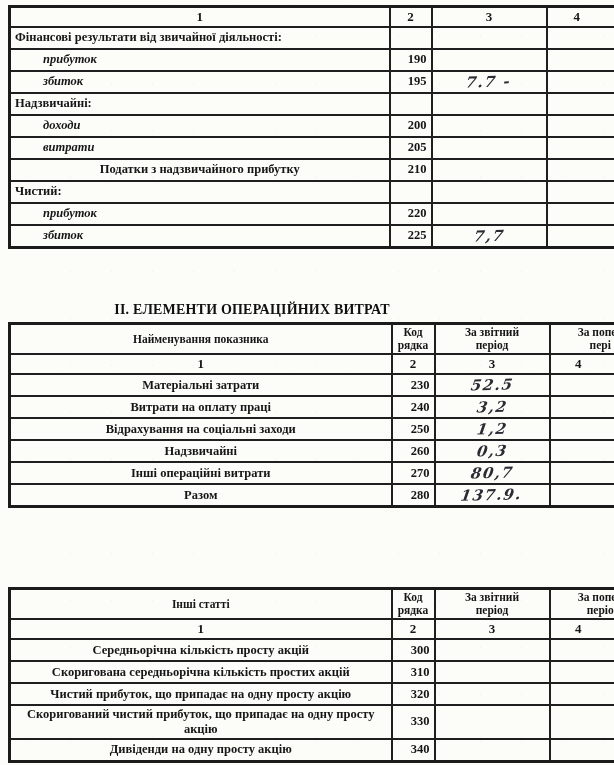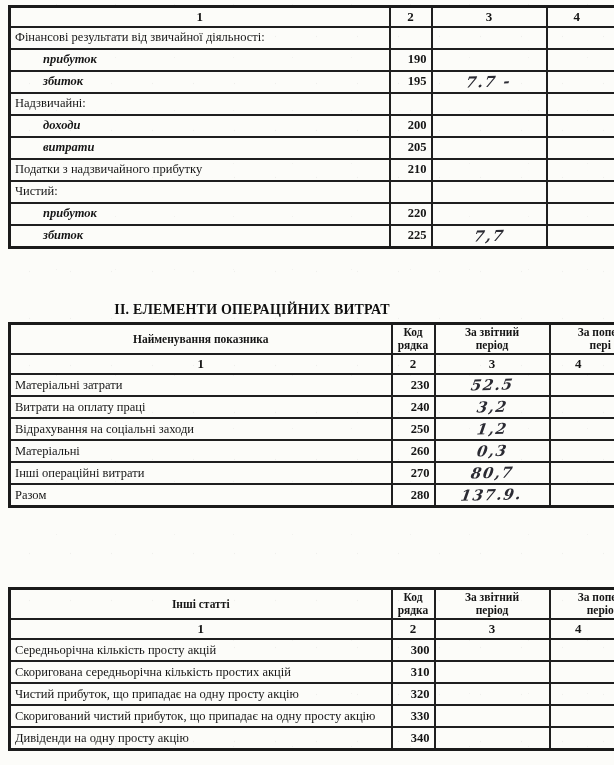--- a/index.html
+++ b/index.html
@@ -32,23 +32,23 @@
   .t3{left:8px;top:587px;width:642px;}
   .t2 td,.t3 td{height:18px;}
   tr.hdr td{
     height:26px;font-weight:bold;text-align:center;
     font-size:11.5px;line-height:1.15;white-space:normal;padding:1px 3px;
   }
   tr.numrow td{height:15px;font-weight:bold;text-align:center;font-size:13px;}
   td.num4{text-align:right;padding-right:48px;}
   td.prevh{text-align:right;padding-right:38px;}
   td.lbl{text-align:left;}
-  td.section{font-weight:normal;}
+  td.section{font-weight:bold;}
   td.sub{font-weight:bold;padding-left:32px;font-style:italic;}
-  td.plain{font-weight:normal;}
+  td.plain{font-weight:bold;text-align:center;}
   td.code{font-weight:bold;text-align:right;}
   td.cur{text-align:center;}
   td.wrap{white-space:normal;line-height:1.18;}
   .hw{
     font-family:"DejaVu Serif", serif;
     font-style:italic;font-weight:bold;
     font-size:15px;color:#2b2b33;
     display:inline-block;
     transform:skewX(-10deg) rotate(-1.5deg);
     letter-spacing:1.5px;
@@ -185,21 +185,21 @@
       <td class="cur"><span class="hw">3,2</span></td>
       <td></td>
     </tr>
     <tr>
       <td class="lbl plain">Відрахування на соціальні заходи</td>
       <td class="code">250</td>
       <td class="cur"><span class="hw">1,2</span></td>
       <td></td>
     </tr>
     <tr>
-      <td class="lbl plain">Матеріальні</td>
+      <td class="lbl plain">Надзвичайні</td>
       <td class="code">260</td>
       <td class="cur"><span class="hw">0,3</span></td>
       <td></td>
     </tr>
     <tr>
       <td class="lbl plain">Інші операційні витрати</td>
       <td class="code">270</td>
       <td class="cur"><span class="hw">80,7</span></td>
       <td></td>
     </tr>

